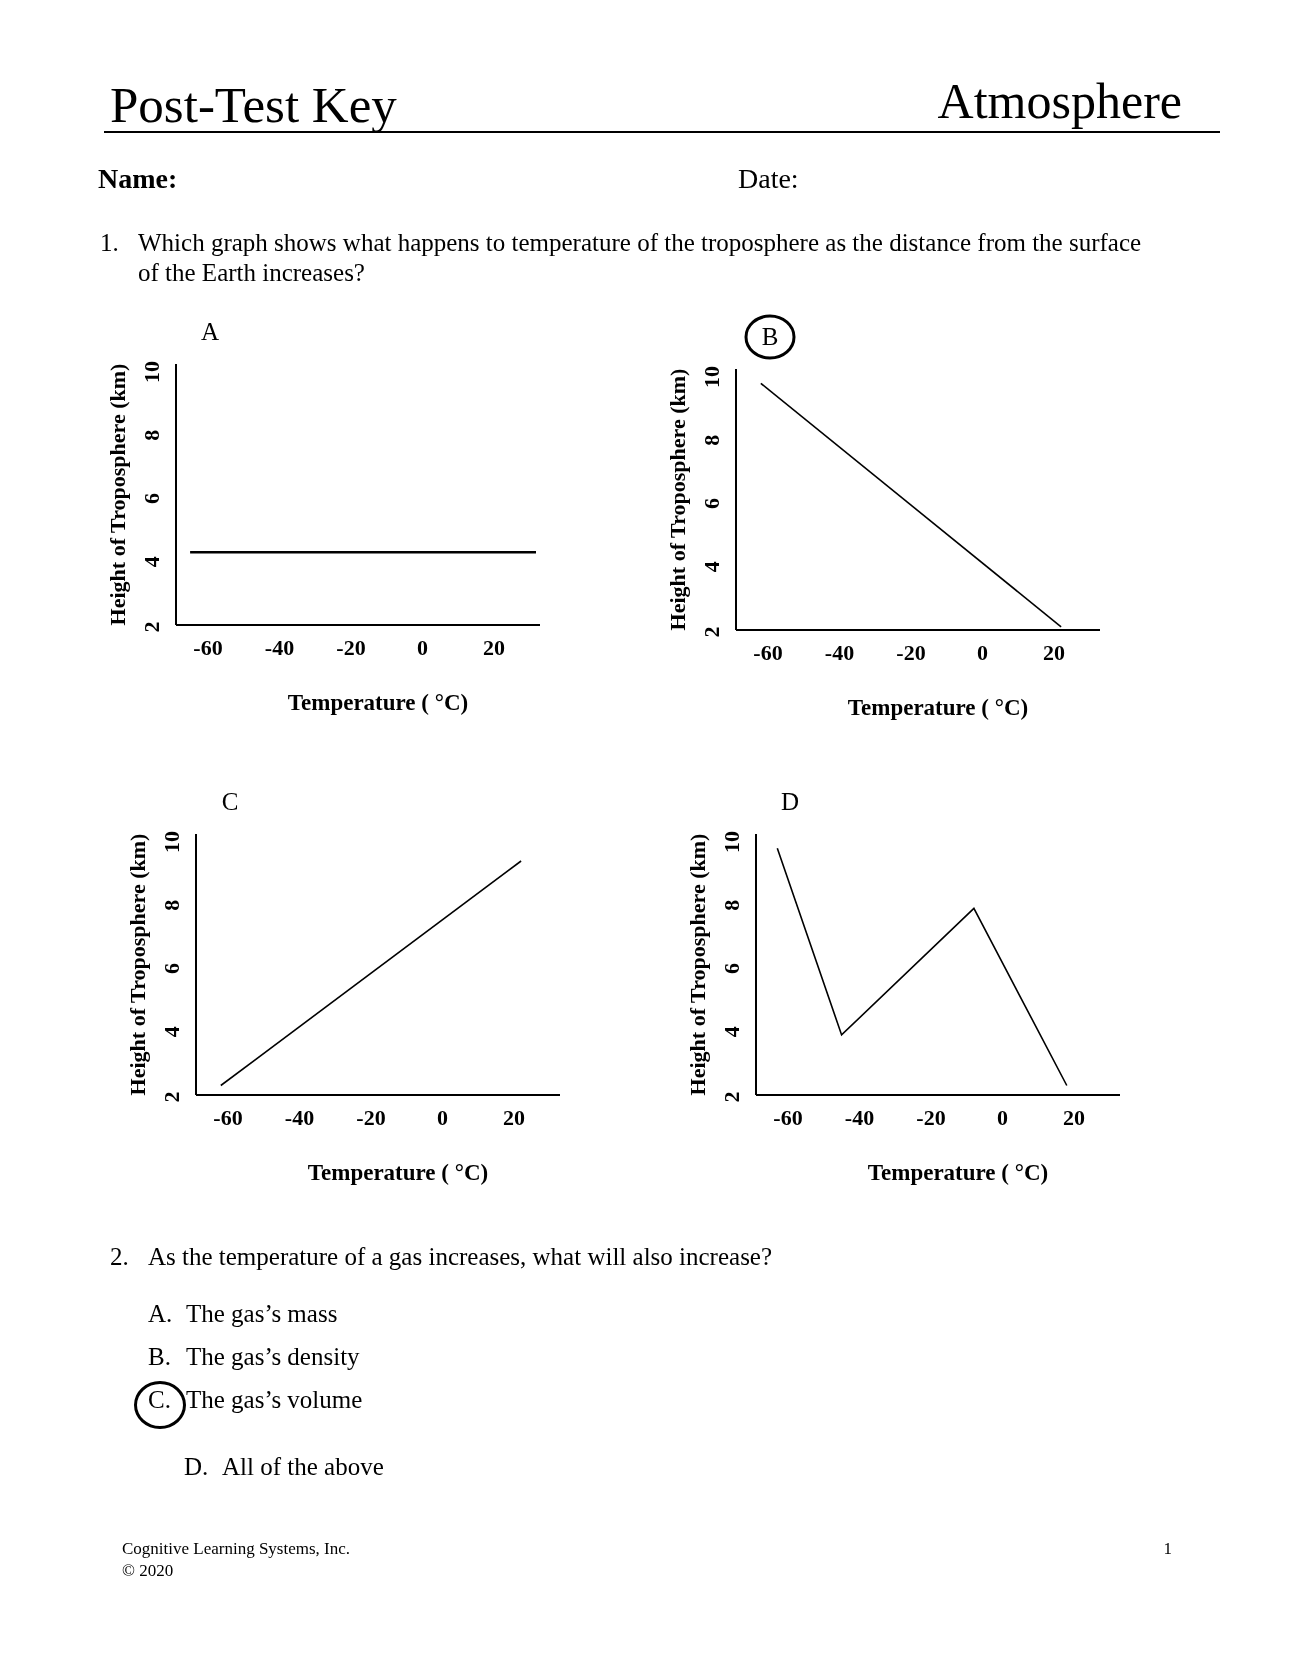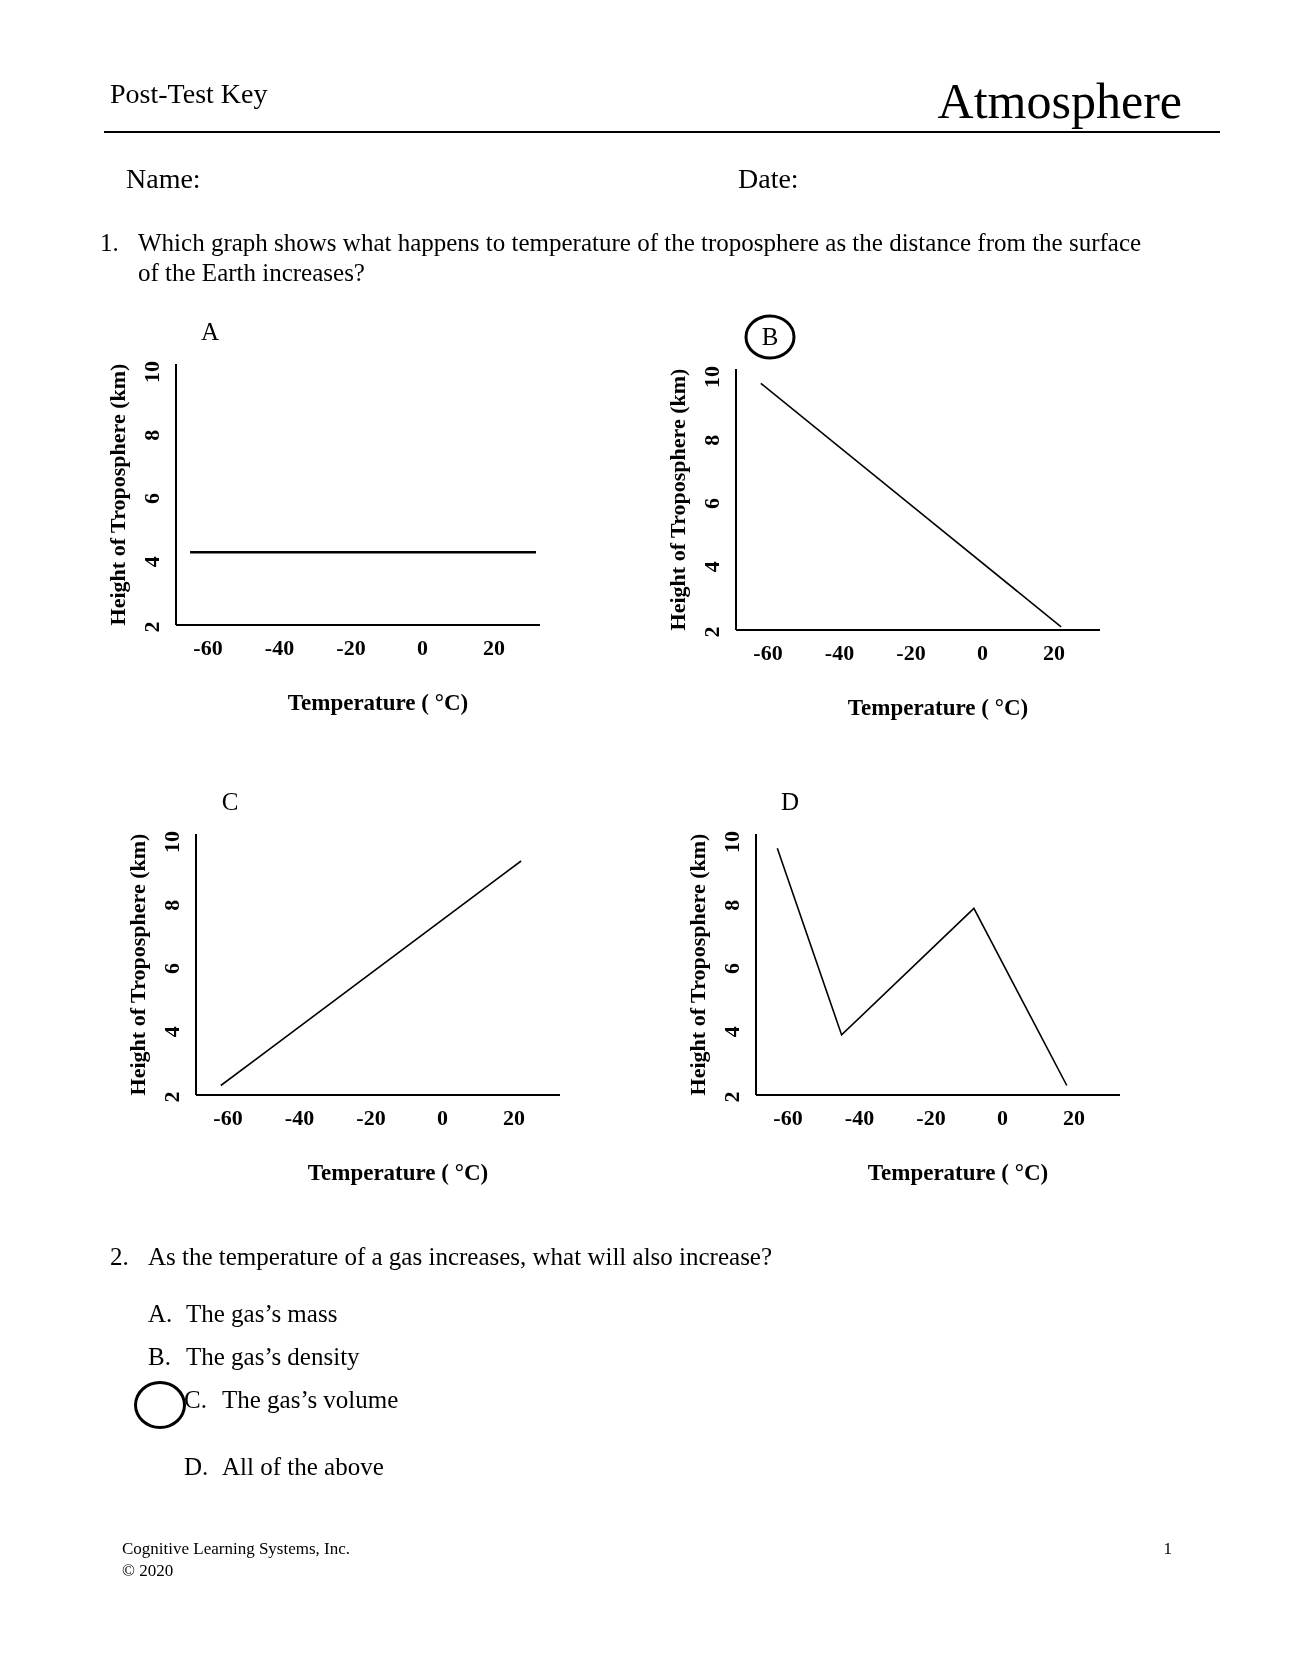--- a/index.html
+++ b/index.html
@@ -1,21 +1,21 @@
 <!DOCTYPE html>
 <html><head>
 <meta charset="utf-8">
 <style>
   html, body { margin: 0; padding: 0; background: #ffffff; }
   body {
     width: 1290px; height: 1670px; position: relative; overflow: hidden;
     font-family: "Liberation Serif", "DejaVu Serif", serif; color: #000;
   }
   .abs { position: absolute; }
-  .hdr-left { left: 110px; top: 80px; font-size: 28px; line-height: 1; }
+  .hdr-left { left: 110px; top: 80px; font-size: 51px; line-height: 1; }
   .hdr-right { right: 108px; top: 76px; font-size: 50px; line-height: 1; text-align: right; }
   .hdr-rule { left: 104px; top: 131px; width: 1116px; height: 0; border-top: 2px solid #000; }
   .field { font-size: 28px; top: 163px; }
   .q { font-size: 25px; line-height: 30px; }
   .qnum { display: inline-block; width: 38px; }
   .qtext { display: inline-block; vertical-align: top; }
   .chart { position: absolute; }
   .chart svg { overflow: visible; }
   .ytitle, .yticks text, .xticks text, .xtitle {
     font-family: "Liberation Serif", "DejaVu Serif", serif; font-weight: bold;
@@ -25,21 +25,21 @@
   .circle { position: absolute; border: 3px solid #000; border-radius: 50%; }
   .footer { font-size: 17px; line-height: 22px; }
 </style>
 </head>
 <body>
 
 <div class="abs hdr-left">Post-Test Key</div>
 <div class="abs hdr-right">Atmosphere</div>
 <div class="abs hdr-rule"></div>
 
-<div class="abs field" style="left:126px;">Name:</div>
+<div class="abs field" style="left:98px;font-weight:bold;">Name:</div>
 <div class="abs field" style="left:738px;">Date:</div>
 
 <div class="abs q" style="left:100px; top:228px; width:1110px;">
   <span class="qnum">1.</span><span class="qtext"><span>Which graph shows what happens to temperature of the troposphere as the distance from the surface</span><br><span>of the Earth increases?</span></span>
 </div>
 
 <div class="chart" style="left:100px; top:310px; width:480px; height:420px;"><svg width="480" height="420" viewBox="0 0 480 420">
       <text x="110" y="30" font-size="25" text-anchor="middle" font-family="&quot;Liberation Serif&quot;, serif">A</text>
       <line x1="76" y1="54" x2="76" y2="315" stroke="#000" stroke-width="2"></line>
       <line x1="76" y1="315" x2="440" y2="315" stroke="#000" stroke-width="2"></line>
@@ -132,21 +132,21 @@
 <div class="abs q" style="left:110px; top:1242px;">
   <span class="qnum">2.</span><span class="qtext">As the temperature of a gas increases, what will also increase?</span>
 </div>
 
 <div class="abs opt" style="top:1300px;">
   <span class="letter">A.</span><span>The gas’s mass</span>
 </div>
 <div class="abs opt" style="top:1343px;">
   <span class="letter">B.</span><span>The gas’s density</span>
 </div>
-<div class="abs opt" style="top:1386px;margin-left:36px;">
+<div class="abs opt" style="top:1386px;">
   <span class="letter">C.</span><span>The gas’s volume</span>
 </div>
 <div class="circle" style="left:134px; top:1381px; width:46px; height:42px;"></div>
 <div class="abs opt" style="top:1453px;margin-left:36px;">
   <span class="letter">D.</span><span>All of the above</span>
 </div>
 
 <div class="abs footer" style="left:110px; top:1538px;margin-left:12px;">
   <div>Cognitive Learning Systems, Inc.</div>
   <div>© 2020</div>

